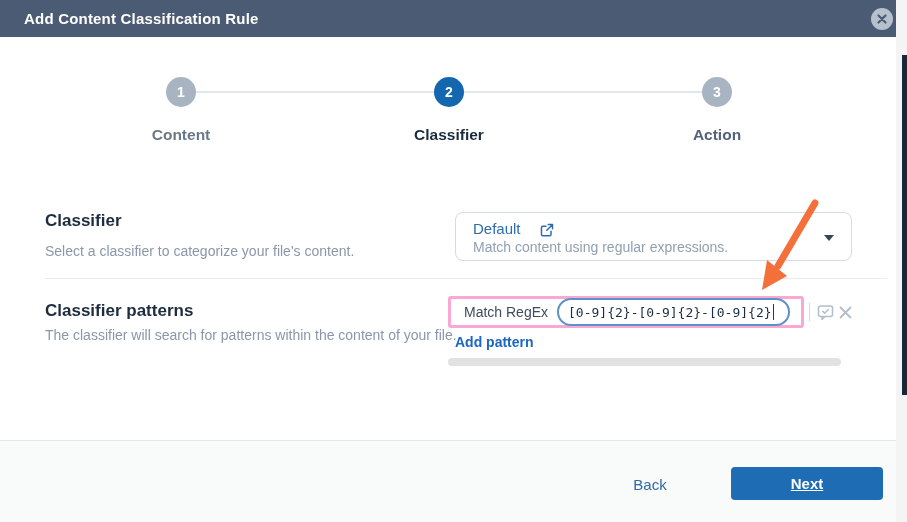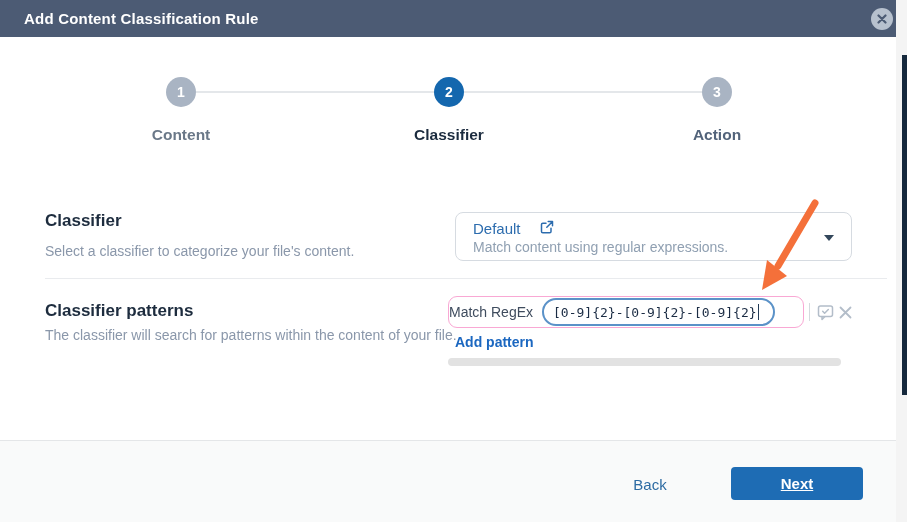--- a/index.html
+++ b/index.html
@@ -25,39 +25,39 @@
   .step-label { width:160px; text-align:center; font-size:15.5px; font-weight:bold; }
 
   
   .sec-heading { font-size:17px; font-weight:bold; color:#1d2c3e; }
   .sec-desc { font-size:14px; color:#8a97aa; line-height:1.55; }
   .hline { height:1px; background:#e9ebee; }
   .link-blue { color:#1b67c0; font-size:14px; cursor:pointer; text-decoration:none; }
 
   
   .dropdown { left:455px; top:212px; width:397px; height:49px; background:#fff; border:1px solid #d6dbe1; border-radius:8px; padding:7px 40px 7px 17px; cursor:pointer; }
-  .dd-value { display:flex; align-items:flex-start; gap:19px; color:#2c6cae; font-size:15px; }
+  .dd-value { display:flex; align-items:flex-end; gap:19px; color:#2c6cae; font-size:15px; }
   .dd-desc { margin-top:2px; color:#90a0b2; font-size:14px; }
   .caret { position:absolute; right:17px; top:22px; width:0; height:0; border-left:5px solid transparent; border-right:5px solid transparent; border-top:6px solid #33475b; }
 
   
-  .pattern-box { left:448px; top:296px; width:356px; height:32px; background:#fff; border:1px solid #f9a8d4; border-radius:9px; display:flex; align-items:center; }
+  .pattern-box { left:448px; top:296px; width:356px; height:32px; background:#fff; border:3px solid #f9a8d4; border-radius:3px; display:flex; align-items:center; padding-left:13px; }
   .pattern-type { font-size:14px; color:#3f4c5e; white-space:nowrap; }
   .regex-input { margin-left:9px; width:233px; height:28px; border:2px solid #5b92c8; border-radius:14px; background:#fff; display:flex; align-items:center; padding:0 9px; font-family:"DejaVu Sans Mono", monospace; font-size:13px; color:#1b2c44; white-space:nowrap; overflow:hidden; }
   .regex-input::after { content:""; display:inline-block; width:1.5px; height:16px; background:#223a55; margin-left:1px; }
   .vdivider { left:809px; top:303px; width:1px; height:18px; background:#d5dade; }
   .add-pattern { left:455px; top:334px; font-weight:bold; }
 
   .hscrollbar { left:448px; top:358px; width:393px; height:8px; border-radius:4px; background:#e2e2e2; cursor:pointer; }
 
   
   .footer-line { left:0; top:440px; width:896px; height:1px; background:#e4e6e8; }
   .footer { left:0; top:441px; width:896px; height:81px; background:#f9fafa; }
   .back-btn { left:615px; top:470px; width:70px; height:28px; background:transparent; border:none; color:#2d6ba3; font-size:15px; font-family:"Liberation Sans", sans-serif; cursor:pointer; }
-  .next-btn { left:731px; top:467px; width:132px; height:33px; background:#1e6cb4; border:none; border-radius:4px; color:#ffffff; font-size:15px; font-weight:bold; font-family:"Liberation Sans", sans-serif; cursor:pointer;text-decoration:underline; }
+  .next-btn { left:731px; top:467px; width:152px; height:33px; background:#1e6cb4; border:none; border-radius:4px; color:#ffffff; font-size:15px; font-weight:bold; font-family:"Liberation Sans", sans-serif; cursor:pointer;text-decoration:underline; }
 
   .annotation-arrow { left:735px; top:192px; width:110px; height:110px; pointer-events:none; }
 </style>
 </head>
 <body>
 
 <div class="screen">
 
   <div class="abs edge-gap"></div>
   <div class="abs edge-dark"></div>

